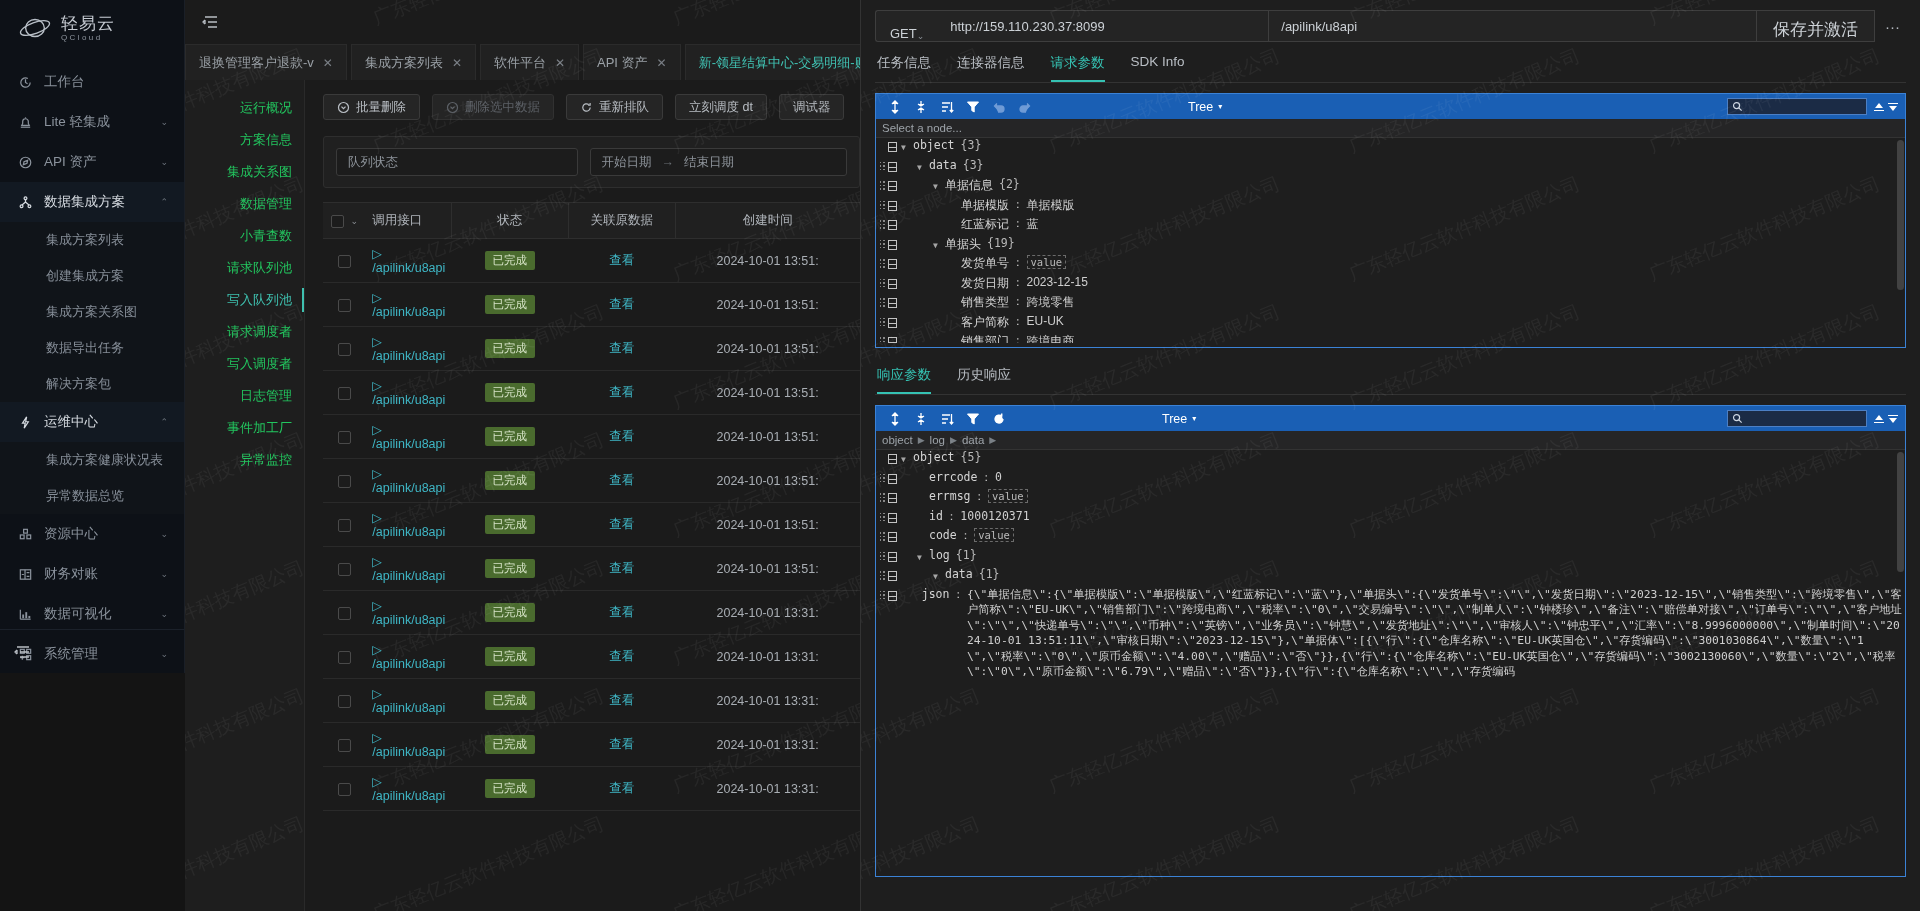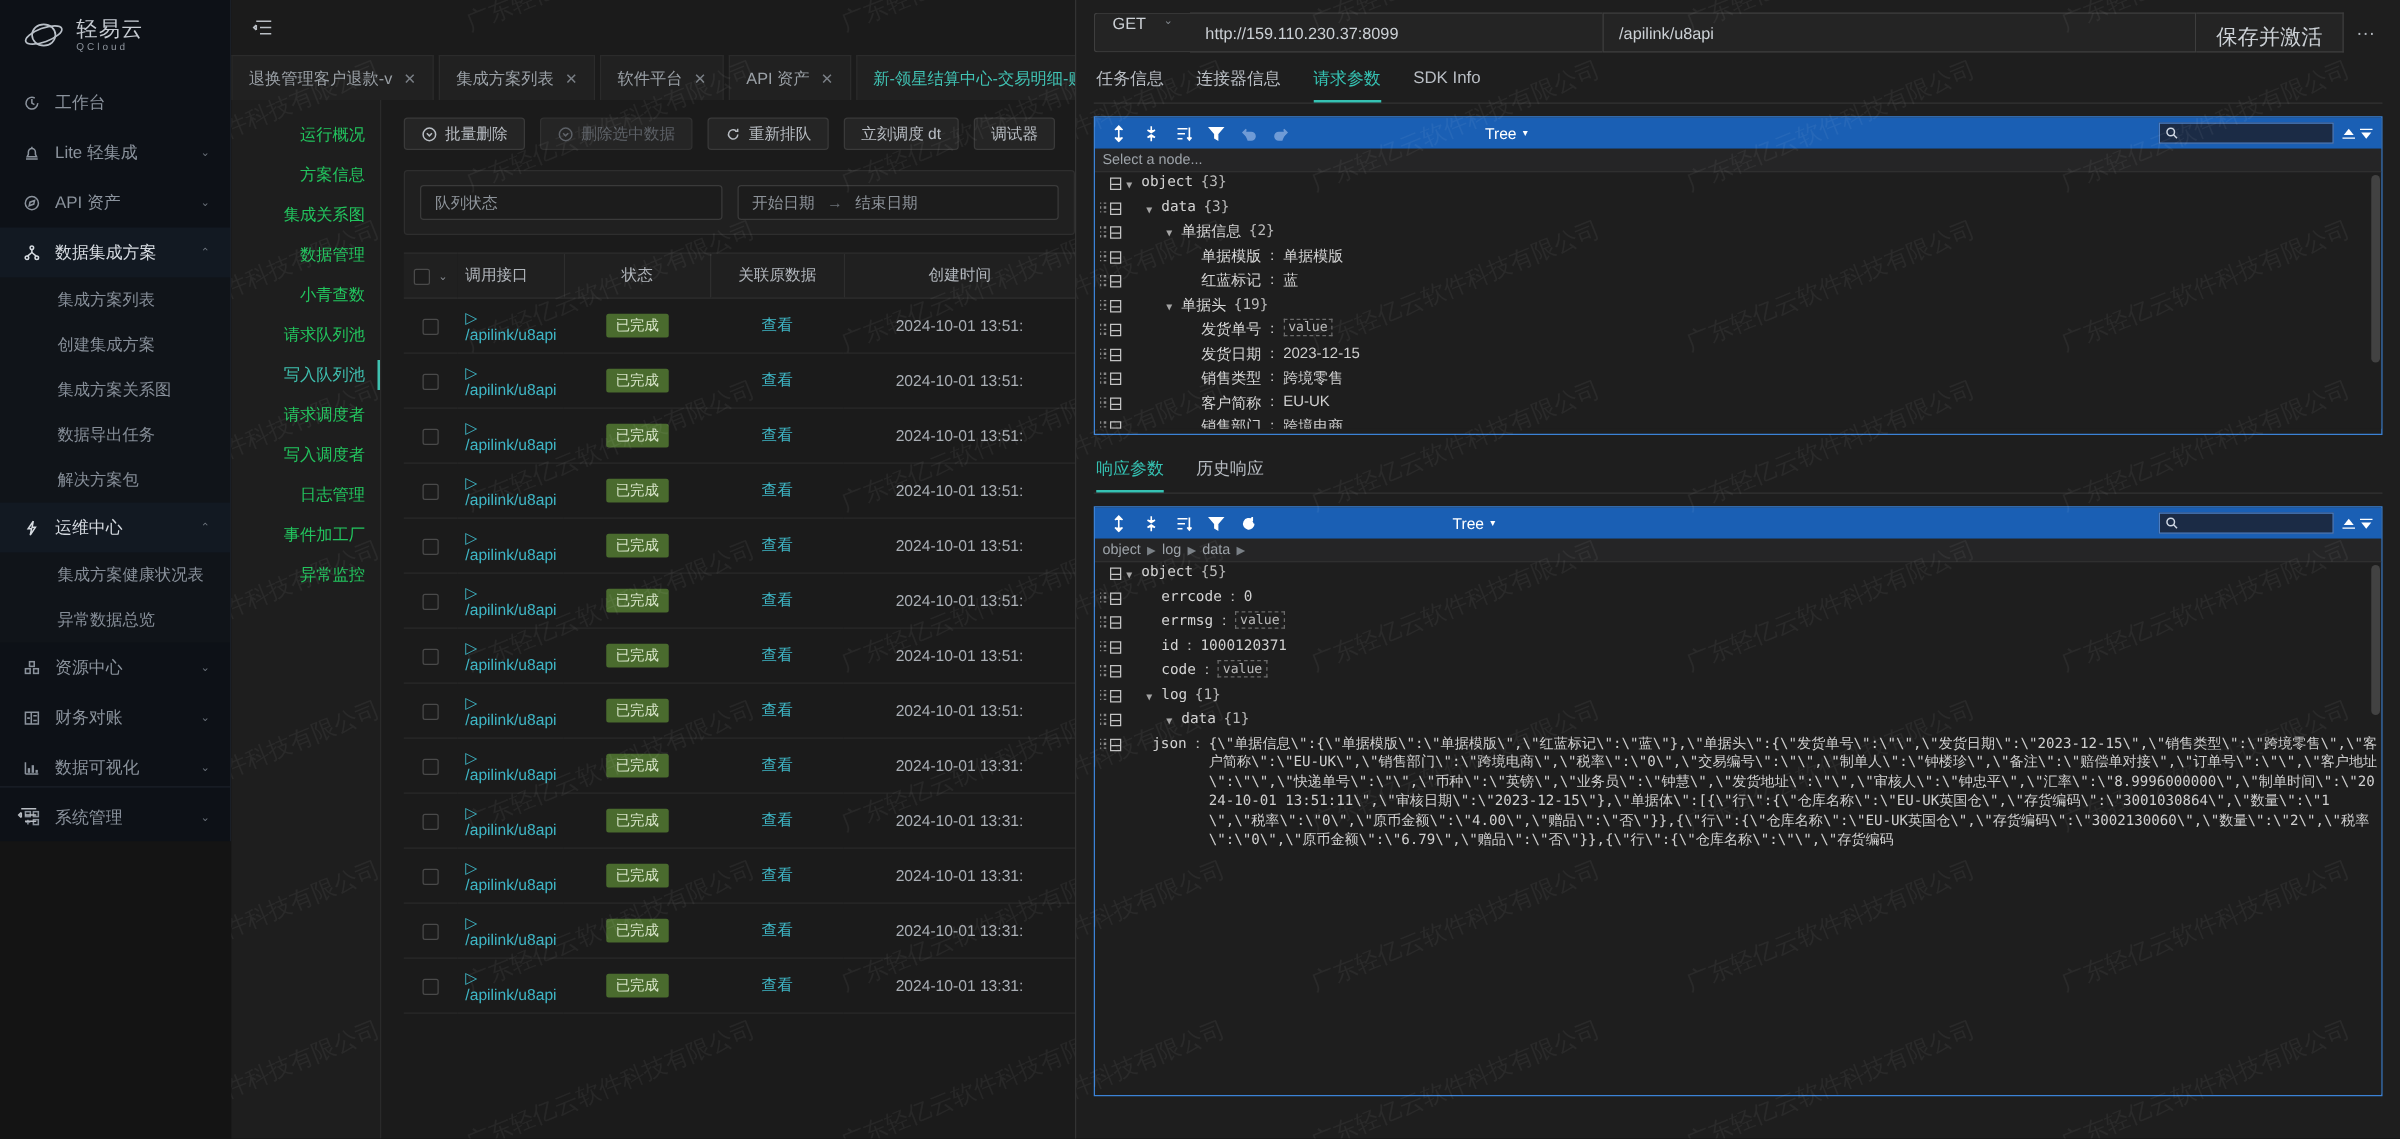--- a/index.html
+++ b/index.html
@@ -125,21 +125,21 @@
 
   
   .rightpanel {
     width: 1060px; flex: 0 0 1060px; height: 911px; background: #1e1e1e;
     border-left: 1px solid #333; position: relative; overflow: hidden;
   }
   .rp-inner { padding: 10px 14px 0 14px; }
   .urlbar { display: flex; align-items: stretch; gap: 0; height: 32px; }
   .urlbar .method {
     border: 1px solid #3e3e3e; border-right: none; border-radius: 3px 0 0 3px;
-    display: flex; align-items: flex-start; gap: 14px; padding: 0 14px; background: #242424;
+    display: flex; align-items: flex-end; padding: 0 14px; background: #242424;
     color: #ccd1d6; font-size: 13px;
   }
   .urlbar .method .cv { color: #888e95; font-size: 9px; }
   .urlbar .host {
     border: 1px solid #3e3e3e; border-left: none; border-right: none; flex: 0 0 330px;
     display: flex; align-items: center; padding: 0 12px; background: #242424; color: #ccd1d6; font-size: 13px;
   }
   .urlbar .path {
     border: 1px solid #3e3e3e; flex: 1 1 auto; display: flex; align-items: center;
     padding: 0 12px; background: #242424; color: #ccd1d6; font-size: 13px;

